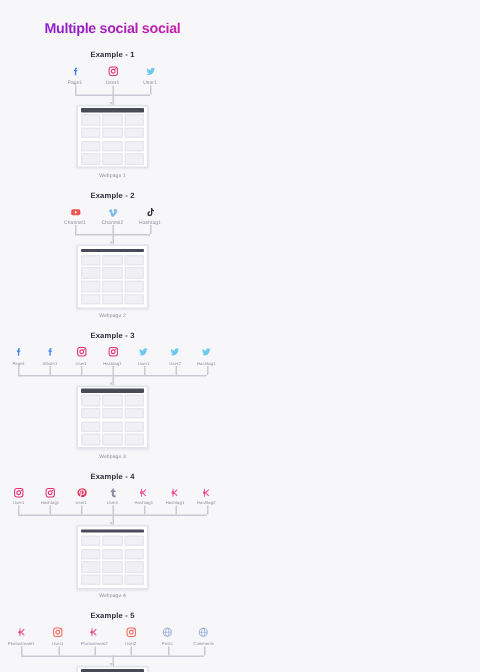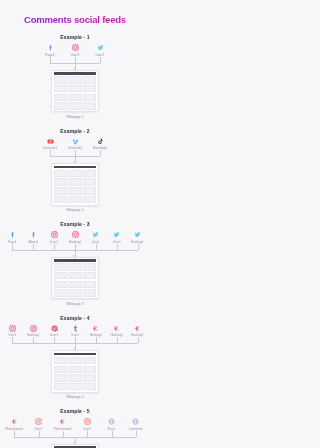--- a/index.html
+++ b/index.html
@@ -118,21 +118,21 @@
     margin-top:2.2px;
     letter-spacing:0.05px;
   }
   .sec{ margin-top:9px; }
 </style>
 </head>
 <body>
 
 <div class="page">
 
-  <div class="title">Comments social feeds</div>
+  <div class="title">Multiple social social</div>
 
   <div id="examples-root">
       <div class="example sec">
         <div class="ex-title">Example - 1</div>
         <div class="nodes">
           <div class="node" style="width: 25px;">
             <span class="icon" style="color: rgb(59, 125, 237);">
               <svg width="7" height="7" viewBox="0 0 24 24">
                 <path fill="currentColor" d="M15 4h-2.2C10.7 4 10 5.3 10 7v2H8v3h2v9h3v-9h2.3l.4-3H13V7.2c0-.7.2-1.2 1.1-1.2H15V4z"></path>
               </svg>

